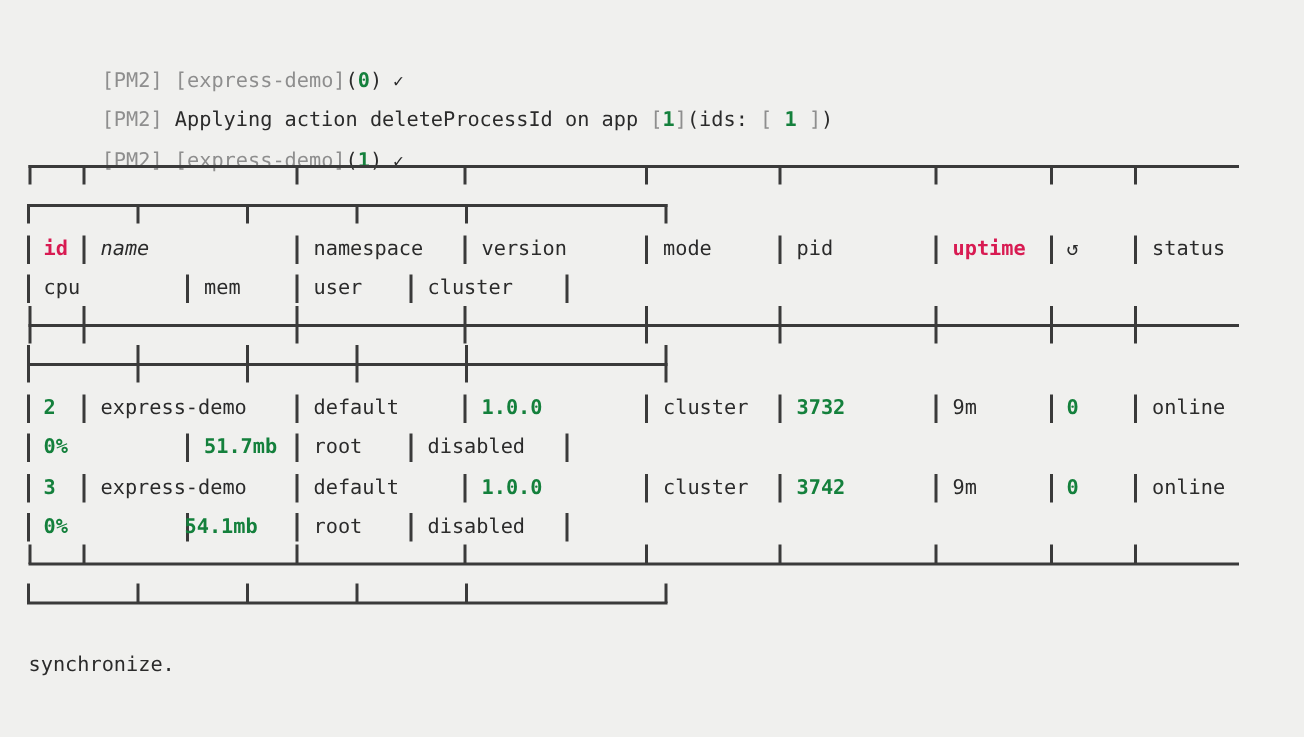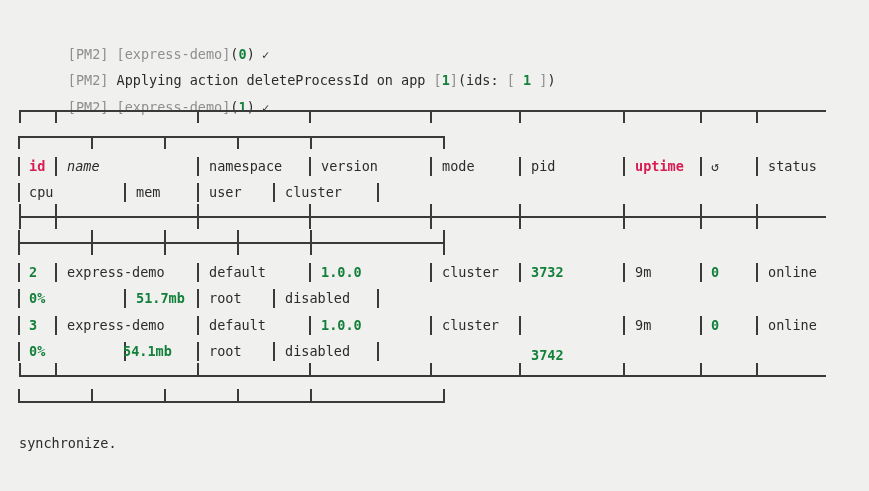--- a/index.html
+++ b/index.html
@@ -212,21 +212,21 @@
       <div class="cell greenb" style="left:10px;">3</div>
       <div class="vbar" style="left:36px;"></div>
       <div class="cell" style="left:48px;">express-demo</div>
       <div class="vbar" style="left:178px;"></div>
       <div class="cell" style="left:190px;">default</div>
       <div class="vbar" style="left:290px;"></div>
       <div class="cell greenb" style="left:302px;">1.0.0</div>
       <div class="vbar" style="left:411px;"></div>
       <div class="cell" style="left:423px;">cluster</div>
       <div class="vbar" style="left:500px;"></div>
-      <div class="cell greenb" style="left:512px;margin-top:30px;">3742</div>
+      <div class="cell greenb" style="left:512px;">3742</div>
       <div class="vbar" style="left:604px;"></div>
       <div class="cell" style="left:616px;">9m</div>
       <div class="vbar" style="left:681px;"></div>
       <div class="cell greenb" style="left:692px;">0</div>
       <div class="vbar" style="left:737px;"></div>
       <div class="cell" style="left:749px;">online</div>
     </div>
 
     <div class="cells">
       <div class="vbar" style="left:-1px;"></div>

